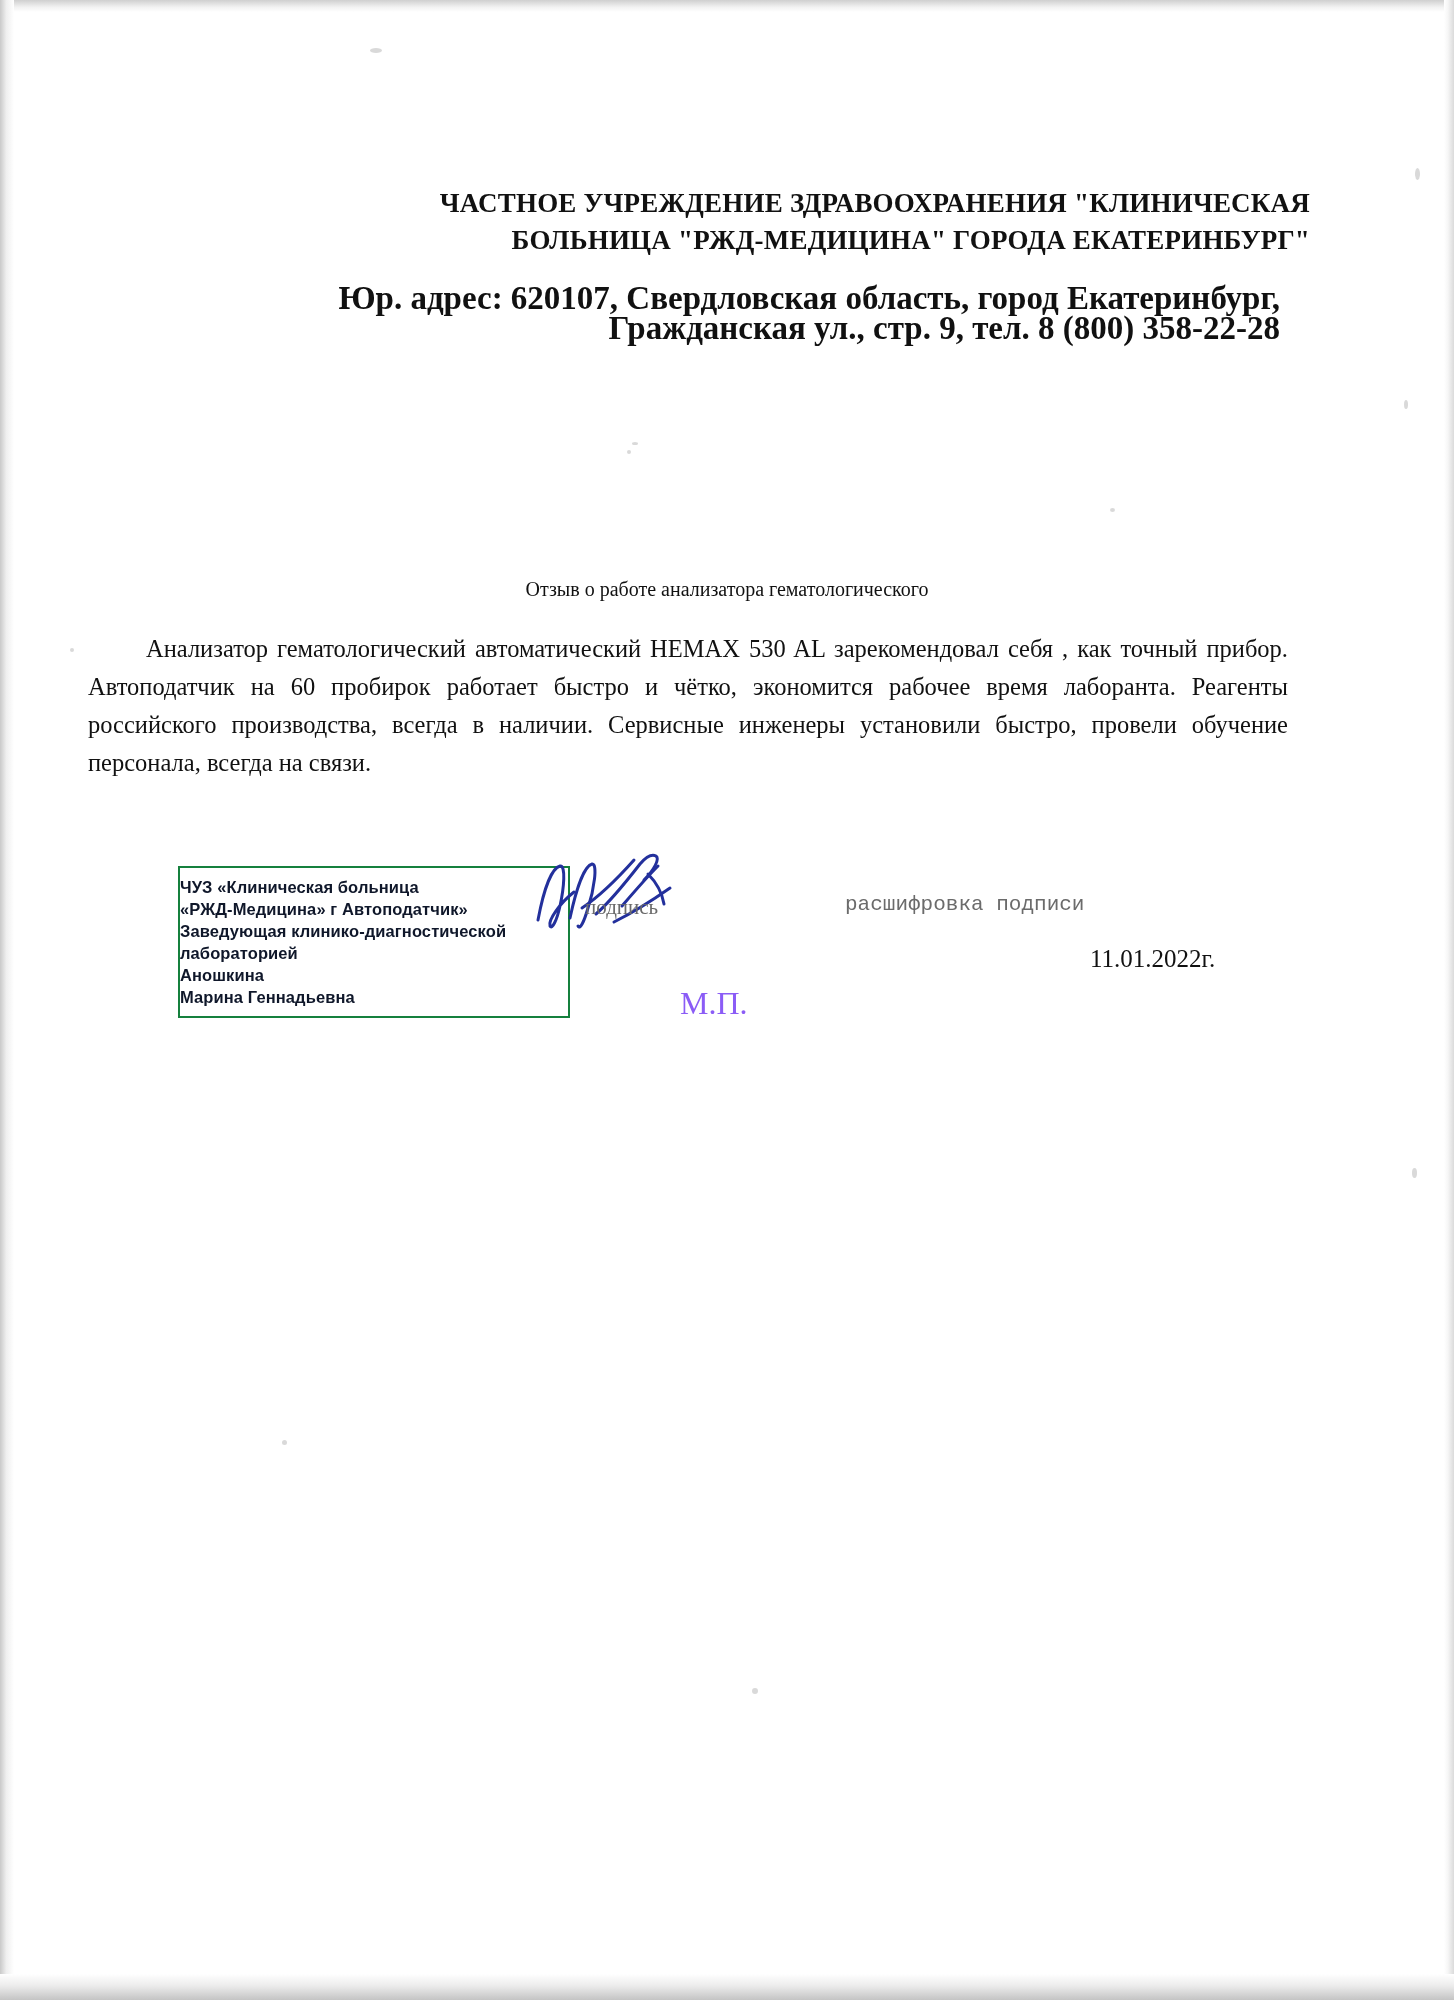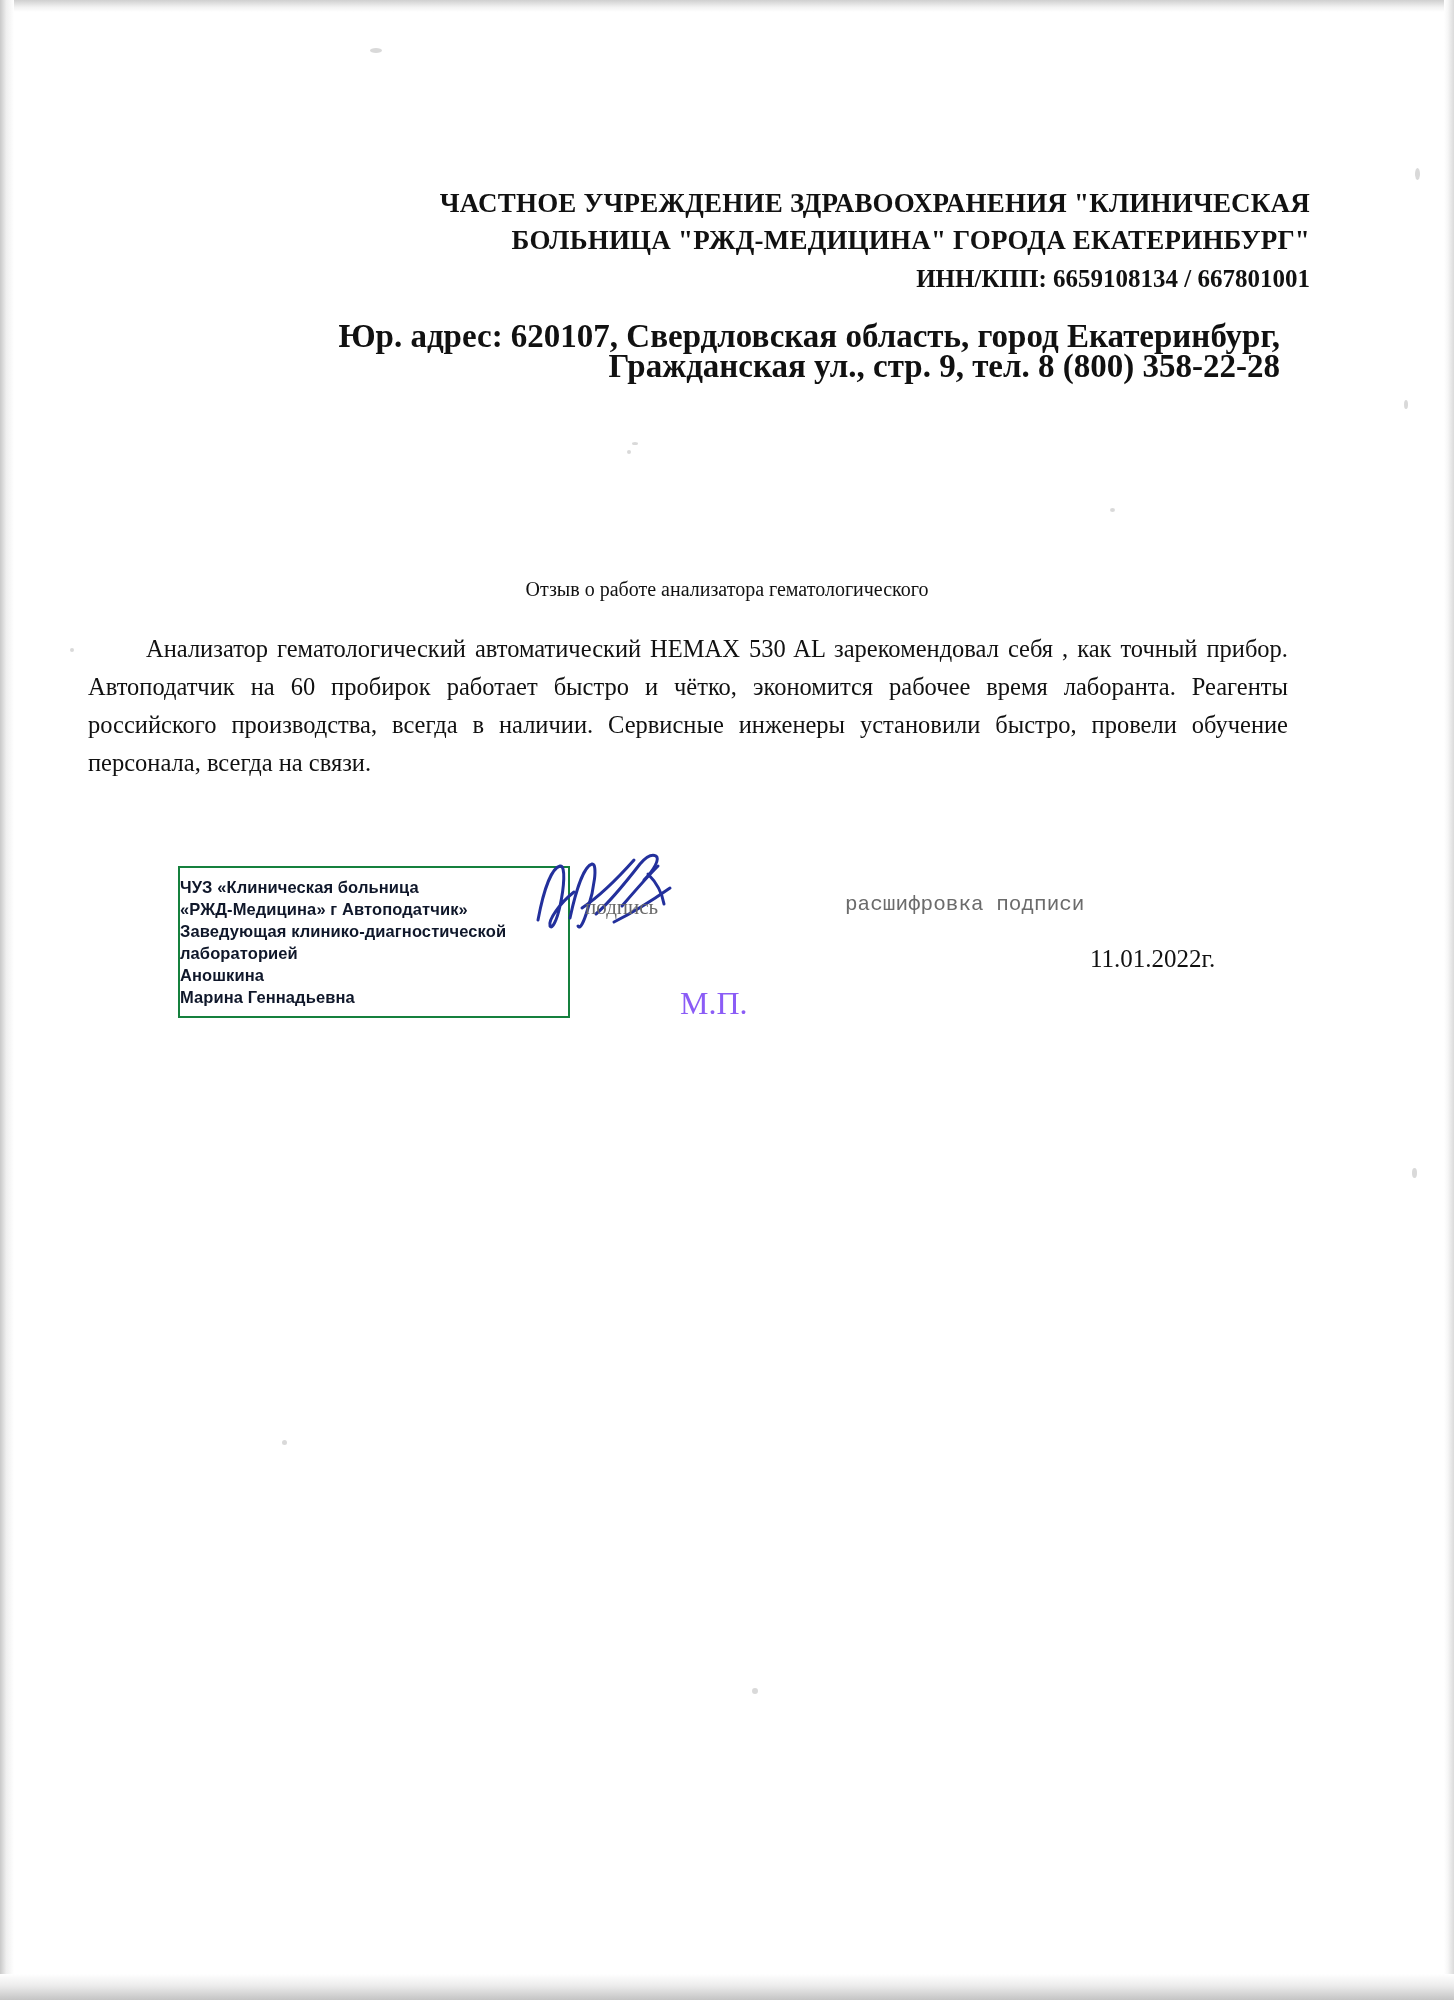--- a/index.html
+++ b/index.html
@@ -176,21 +176,20 @@
   <div class="speck" style="left:1404px;top:400px;width:4px;height:9px;"></div>
   <div class="speck" style="left:70px;top:648px;width:4px;height:4px;"></div>
   <div class="speck" style="left:282px;top:1440px;width:5px;height:5px;"></div>
   <div class="speck" style="left:752px;top:1688px;width:6px;height:6px;"></div>
   <div class="speck" style="left:1412px;top:1168px;width:5px;height:10px;"></div>
   <div class="speck" style="left:632px;top:442px;width:6px;height:3px;"></div>
 
   <div class="header-block">
     <div class="org-title">ЧАСТНОЕ УЧРЕЖДЕНИЕ ЗДРАВООХРАНЕНИЯ "КЛИНИЧЕСКАЯ</div>
     <div class="org-title">БОЛЬНИЦА "РЖД-МЕДИЦИНА" ГОРОДА ЕКАТЕРИНБУРГ"</div>
-    <div class="org-inn">ИНН/КПП: 6659108134 / 667801001</div>
     <div class="org-address">Юр. адрес: 620107, Свердловская область, город Екатеринбург, Гражданская ул., стр. 9, тел.  8 (800) 358-22-28</div>
   </div>
 
   <div class="doc-subject">Отзыв о работе анализатора гематологического</div>
 
   <div class="body-text"><span class="indent"></span><span>Анализатор гематологический автоматический HEMAX 530 AL зарекомендовал себя , как точный прибор. Автоподатчик  на 60 пробирок работает быстро и чётко, экономится рабочее время лаборанта. Реагенты российского производства, всегда в наличии. Сервисные инженеры установили быстро, провели обучение персонала, всегда на связи.</span></div>
 
   <div class="stamp">
     <div>ЧУЗ «Клиническая больница</div>
     <div>«РЖД-Медицина» г  Автоподатчик»</div>

